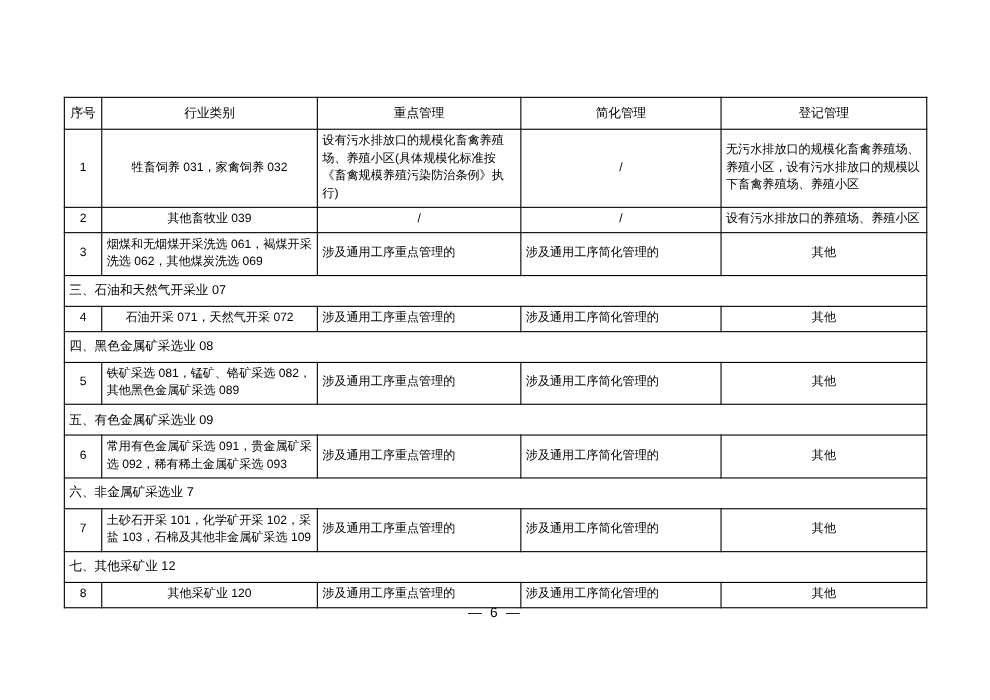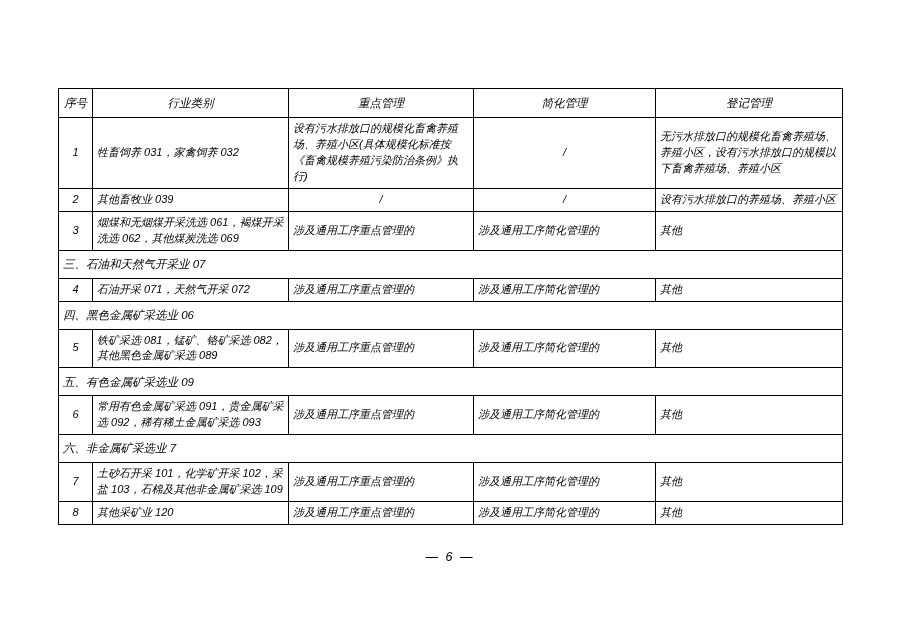--- a/index.html
+++ b/index.html
@@ -12,21 +12,20 @@
     background: #ffffff;
     font-family: "Liberation Sans", "DejaVu Sans", sans-serif;
     color: #000000;
     overflow: hidden;
   }
   .page {
     position: relative;
     width: 832px;
     height: 636px;
     box-sizing: border-box;
-    font-style: italic;
   }
   .doc-table {
     position: absolute;
     left: 58px;
     top: 88px;
     width: 784px;
     border-collapse: collapse;
     table-layout: fixed;
     font-size: 11px;
   }
@@ -48,21 +47,21 @@
     height: 22px;
     font-size: 11.5px;
   }
   .section-cell {
     text-align: left;
     padding-left: 8px;
     height: 21px;
     font-size: 11.5px;
     font-weight: bold;
   }
-  .c-center { }
+  .c-center { text-align: center; }
   .c-left   { text-align: left; }
   .num-cell { text-align: center; }
   .slash    { text-align: center; }
 
   .footer-page {
     position: absolute;
     left: 0;
     top: 550px;
     width: 900px;
     text-align: center;
@@ -126,21 +125,21 @@
 
       <tr>
         <td class="num-cell">4</td>
         <td class="c-center">石油开采 071，天然气开采 072</td>
         <td class="c-left">涉及通用工序重点管理的</td>
         <td class="c-left">涉及通用工序简化管理的</td>
         <td class="c-center">其他</td>
       </tr>
 
       <tr>
-        <td class="section-cell" colspan="5">四、黑色金属矿采选业 06</td>
+        <td class="section-cell" colspan="5">四、黑色金属矿采选业 08</td>
       </tr>
 
       <tr>
         <td class="num-cell">5</td>
         <td class="c-left">铁矿采选 081，锰矿、铬矿采选 082，其他黑色金属矿采选 089</td>
         <td class="c-left">涉及通用工序重点管理的</td>
         <td class="c-left">涉及通用工序简化管理的</td>
         <td class="c-center">其他</td>
       </tr>
 
@@ -161,20 +160,23 @@
       </tr>
 
       <tr>
         <td class="num-cell">7</td>
         <td class="c-left">土砂石开采 101，化学矿开采 102，采盐 103，石棉及其他非金属矿采选 109</td>
         <td class="c-left">涉及通用工序重点管理的</td>
         <td class="c-left">涉及通用工序简化管理的</td>
         <td class="c-center">其他</td>
       </tr>
 
+      <tr>
+        <td class="section-cell" colspan="5">七、其他采矿业 12</td>
+      </tr>
 
       <tr>
         <td class="num-cell">8</td>
         <td class="c-center">其他采矿业 120</td>
         <td class="c-left">涉及通用工序重点管理的</td>
         <td class="c-left">涉及通用工序简化管理的</td>
         <td class="c-center">其他</td>
       </tr>
 
 

